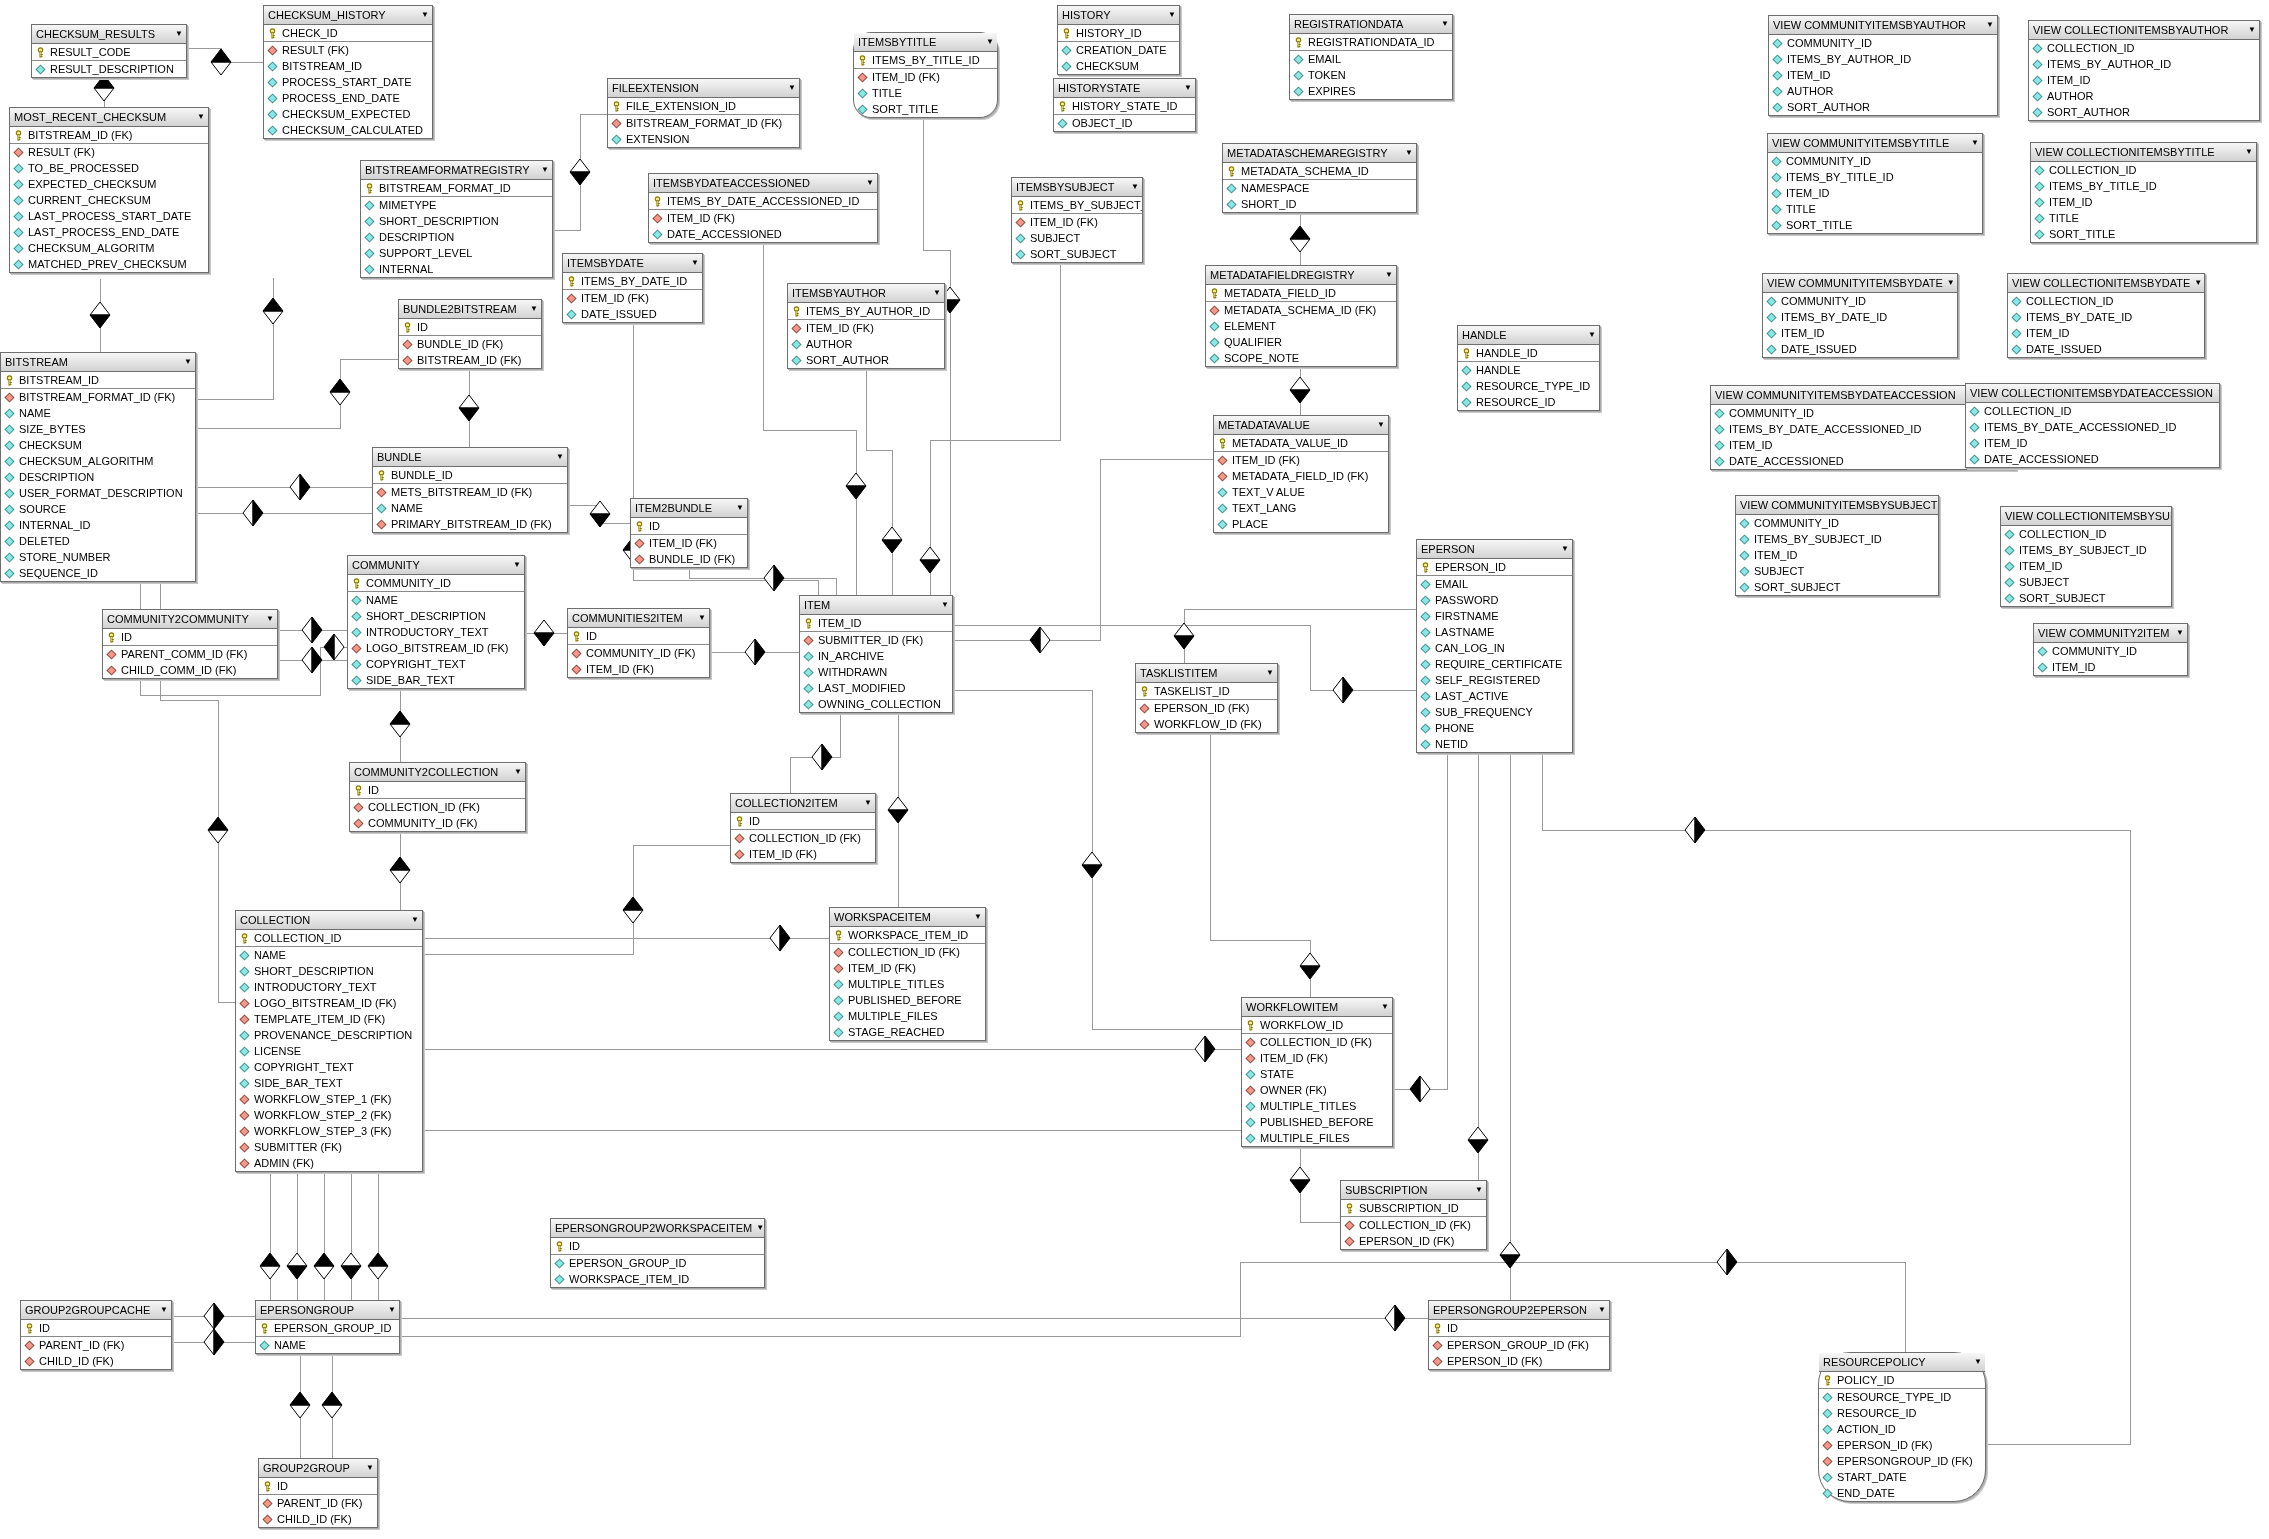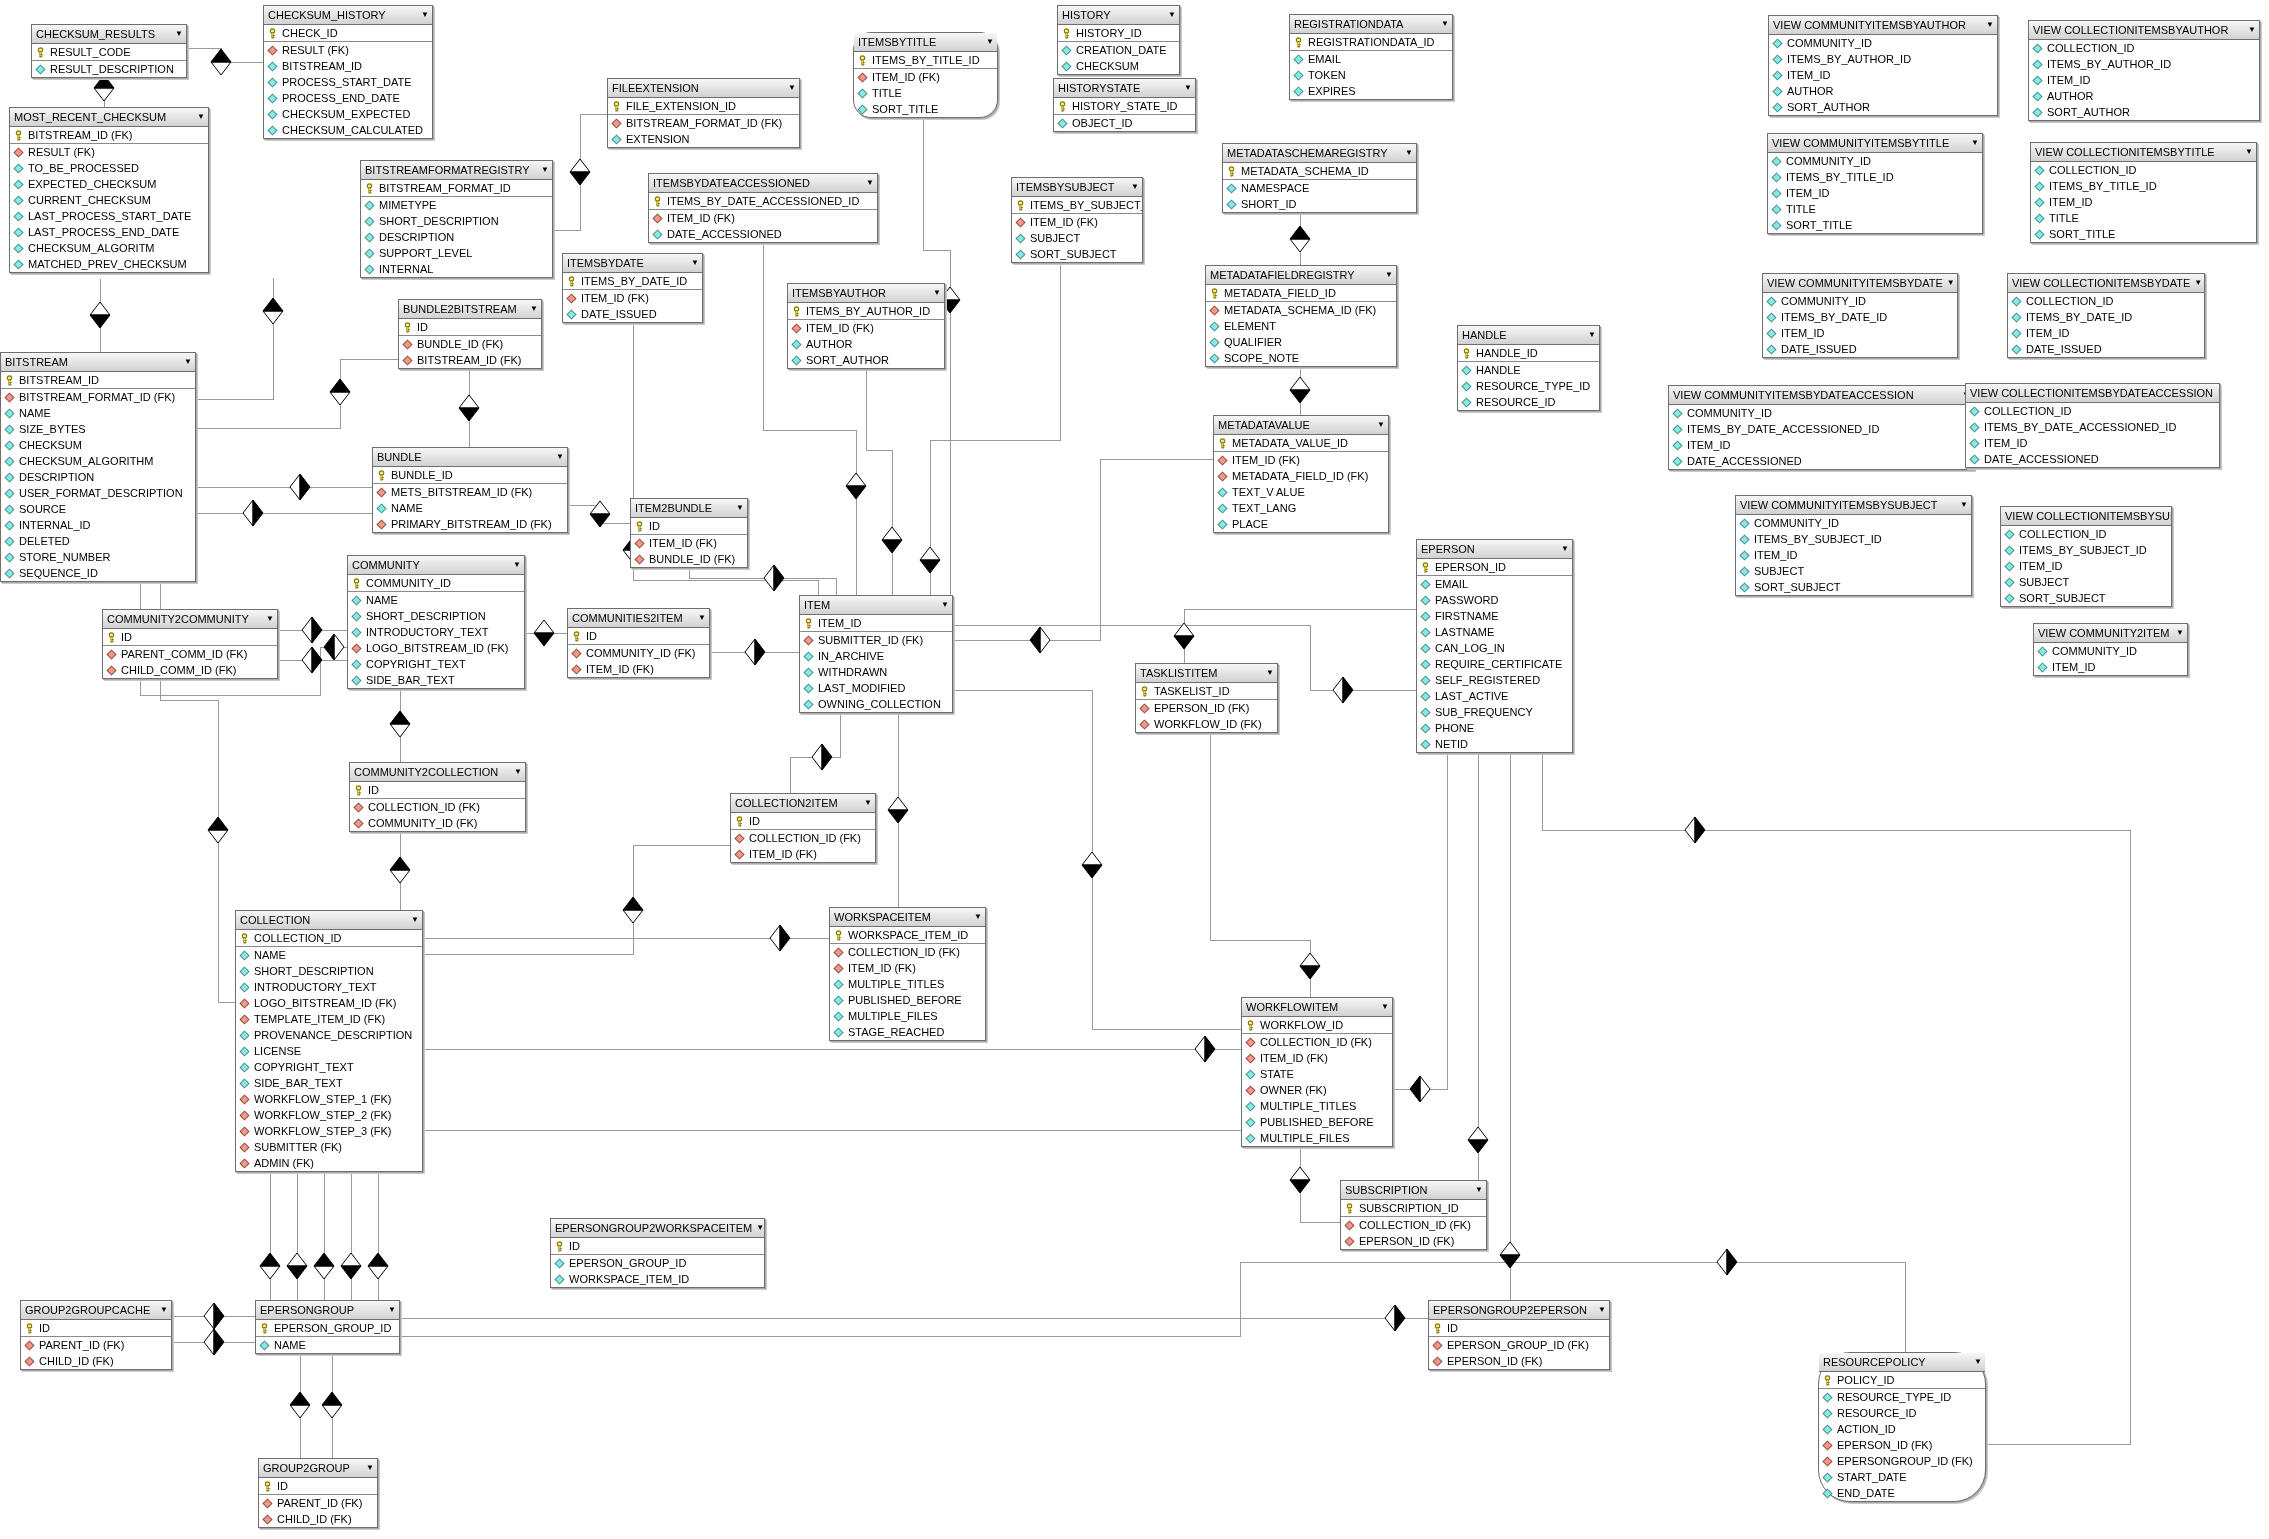--- a/index.html
+++ b/index.html
@@ -2305,21 +2305,21 @@
       </div>
       <div class="row">
         <span class="ic">
           <svg width="11" height="11" viewBox="0 0 11 11">
             <rect x="2.4" y="2.4" width="6.2" height="6.2" transform="rotate(45 5.5 5.5)" fill="#8ae8e4" stroke="#3f8f8c" stroke-width="1"></rect>
           </svg>
         </span>
         <span>DATE_ISSUED</span>
       </div>
     </div>
-    <div class="tbl" style="left: 1668px; top: 385px; width: 306px;">
+    <div class="tbl" style="left: 1710px; top: 385px; width: 306px;">
       <div class="tbl-header">
         <span>VIEW COMMUNITYITEMSBYDATEACCESSION</span>
         <span class="tbl-arrow">▼</span>
       </div>
       <div class="row">
         <span class="ic">
           <svg width="11" height="11" viewBox="0 0 11 11">
             <rect x="2.4" y="2.4" width="6.2" height="6.2" transform="rotate(45 5.5 5.5)" fill="#8ae8e4" stroke="#3f8f8c" stroke-width="1"></rect>
           </svg>
         </span>
@@ -2381,21 +2381,21 @@
       </div>
       <div class="row">
         <span class="ic">
           <svg width="11" height="11" viewBox="0 0 11 11">
             <rect x="2.4" y="2.4" width="6.2" height="6.2" transform="rotate(45 5.5 5.5)" fill="#8ae8e4" stroke="#3f8f8c" stroke-width="1"></rect>
           </svg>
         </span>
         <span>DATE_ACCESSIONED</span>
       </div>
     </div>
-    <div class="tbl" style="left: 1735px; top: 495px; width: 237px;">
+    <div class="tbl" style="left: 1735px; top: 495px; width: 204px;">
       <div class="tbl-header">
         <span>VIEW COMMUNITYITEMSBYSUBJECT</span>
         <span class="tbl-arrow">▼</span>
       </div>
       <div class="row">
         <span class="ic">
           <svg width="11" height="11" viewBox="0 0 11 11">
             <rect x="2.4" y="2.4" width="6.2" height="6.2" transform="rotate(45 5.5 5.5)" fill="#8ae8e4" stroke="#3f8f8c" stroke-width="1"></rect>
           </svg>
         </span>

